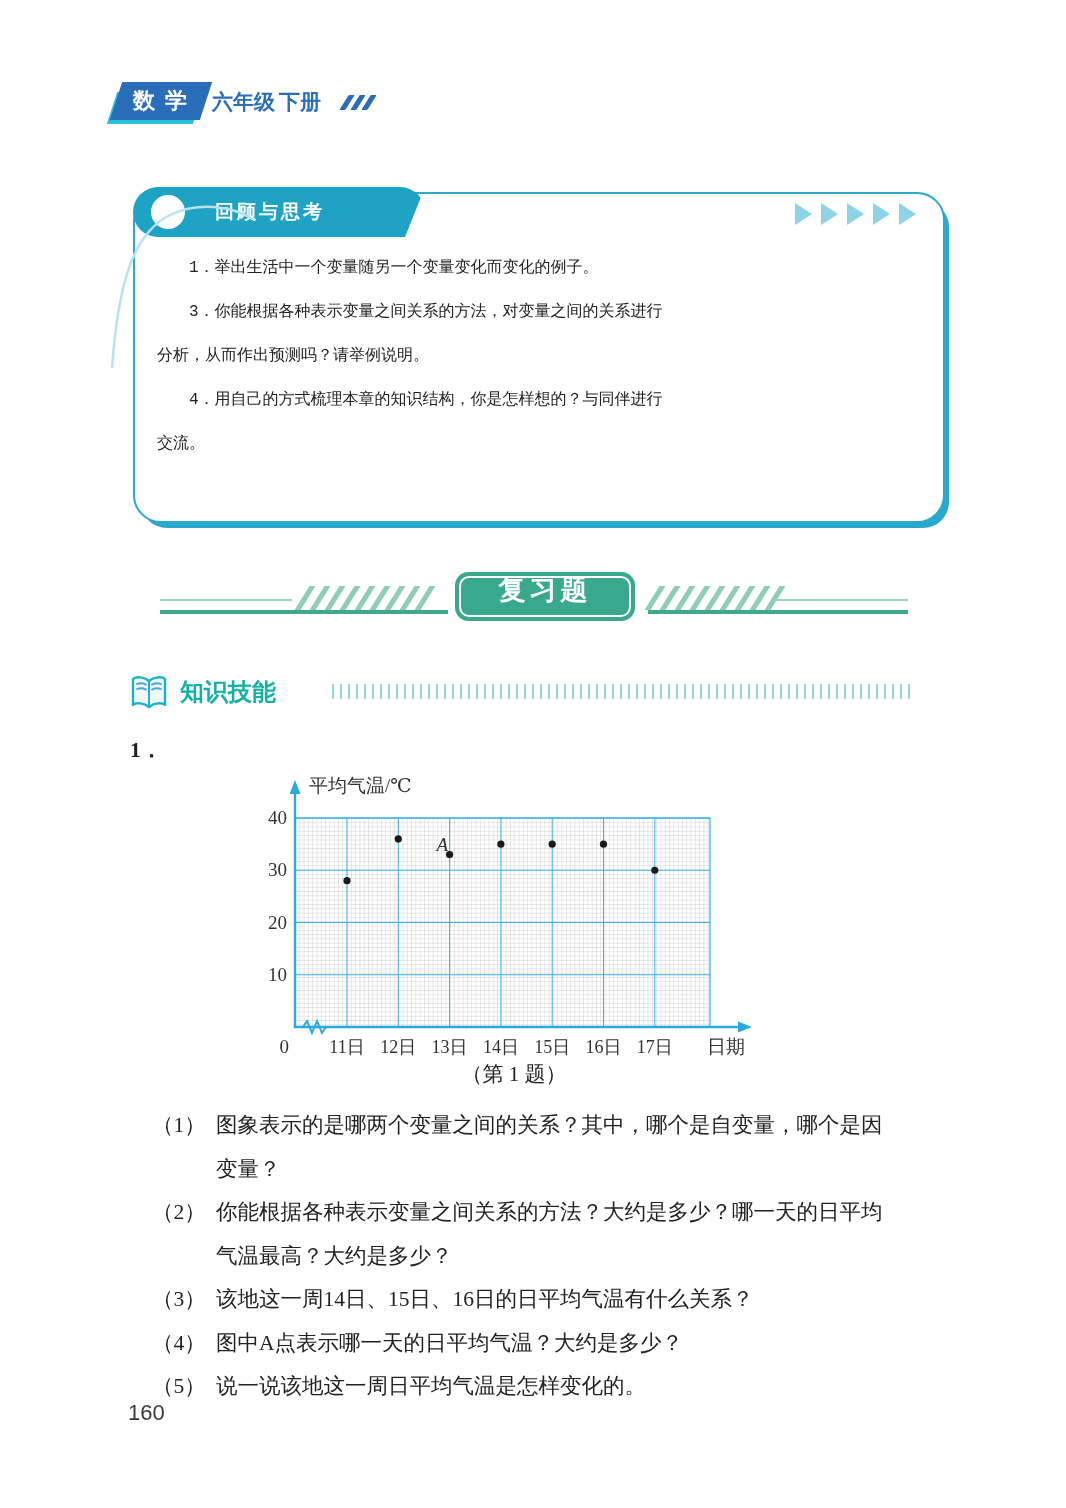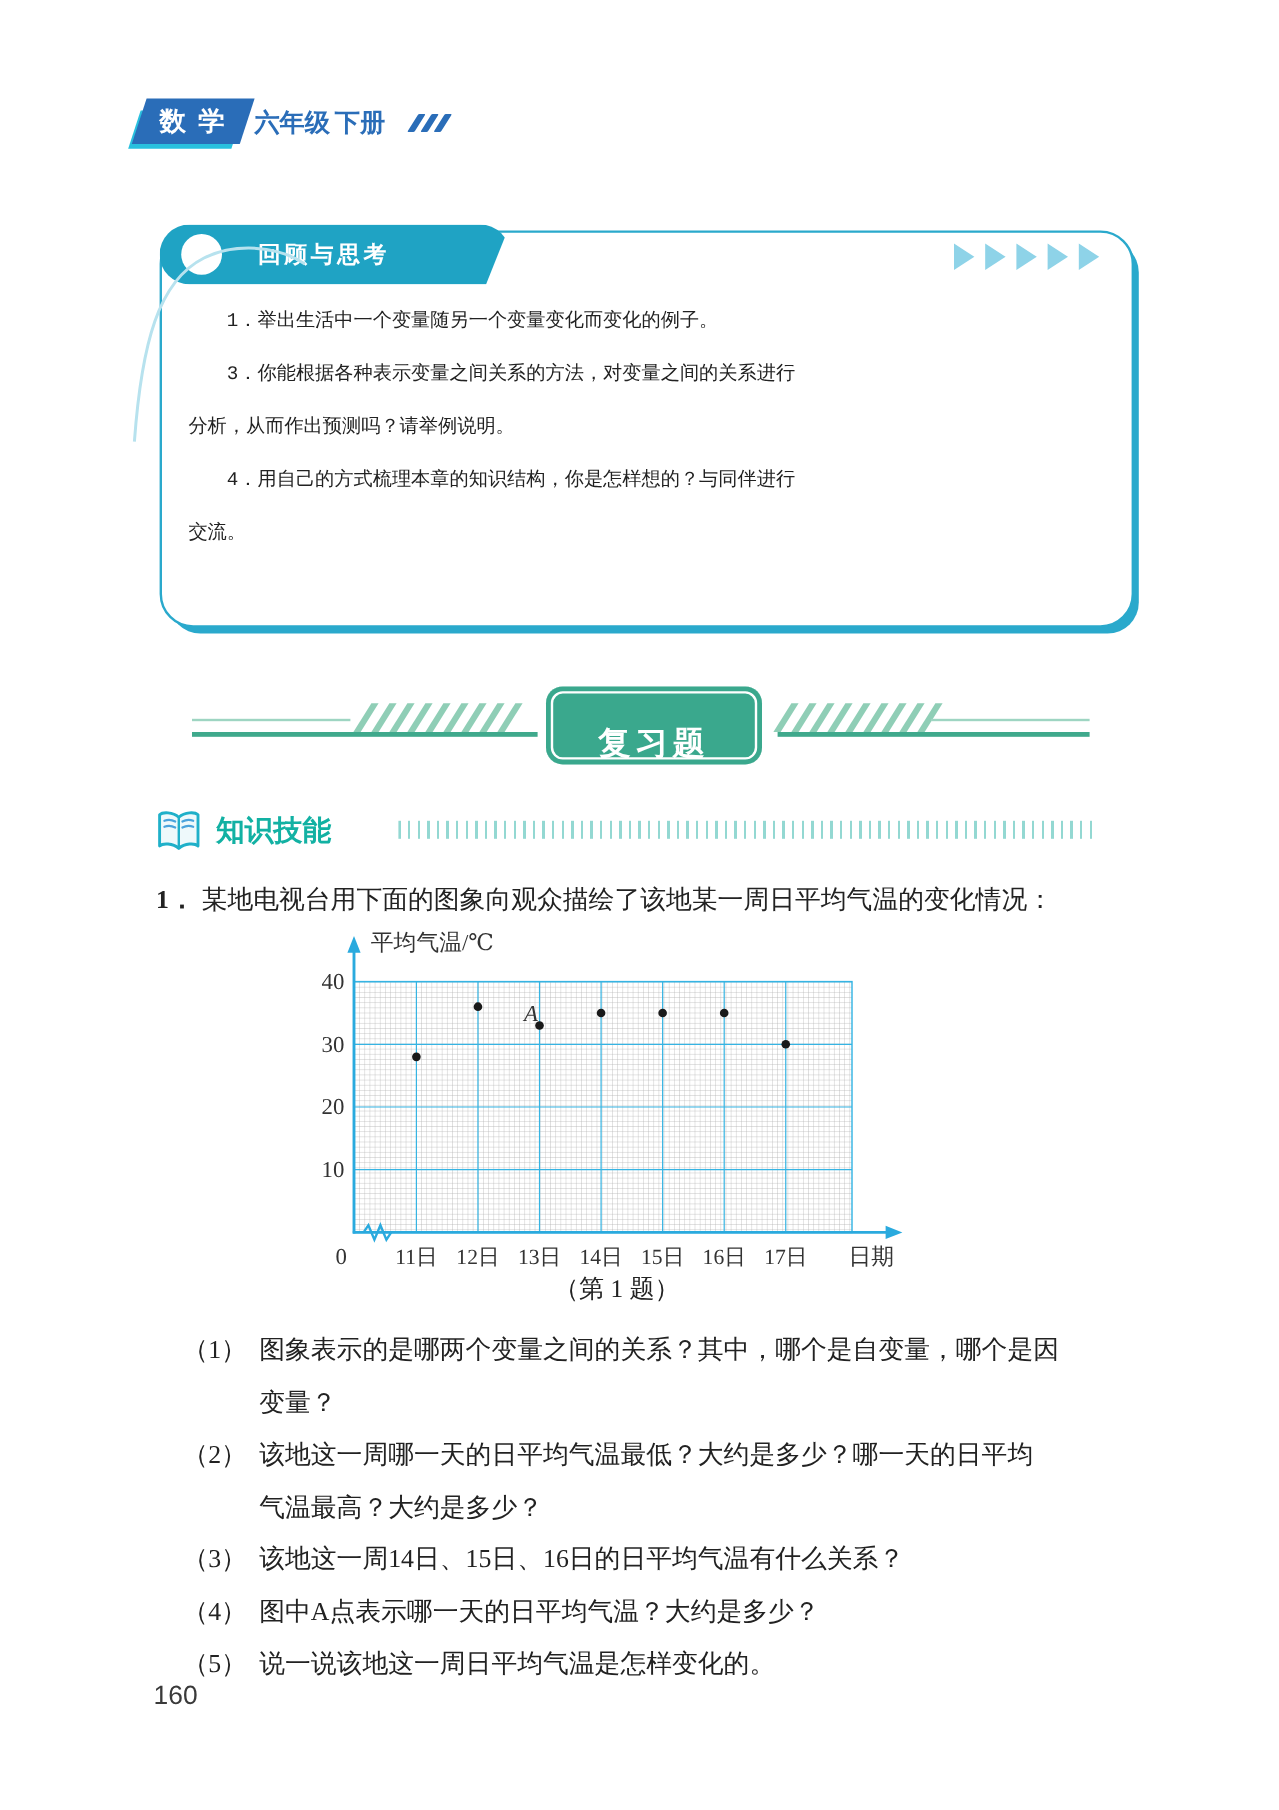--- a/index.html
+++ b/index.html
@@ -46,23 +46,23 @@
   
   .banner{position:absolute;left:0;top:570px;width:1066px;height:64px;}
   .bn-line{position:absolute;}
   .bn-thin-l{left:160px;top:29px;width:132px;height:2px;background:#9ed5c2;}
   .bn-thick-l{left:160px;top:40px;width:288px;height:4px;background:#3fa98c;}
   .bn-thick-r{left:648px;top:40px;width:260px;height:4px;background:#3fa98c;}
   .bn-thin-r{left:776px;top:29px;width:132px;height:2px;background:#9ed5c2;}
   .slashes{position:absolute;display:flex;gap:9px;top:16px;}
   .slashes i{width:6px;height:24px;background:#8fceb6;transform:skewX(-32deg);}
   .sl-l{left:302px;} .sl-r{left:652px;}
-  .bn-badge{position:absolute;left:455px;top:2px;width:180px;height:65px;background:var(--banner-green);
+  .bn-badge{position:absolute;left:455px;top:2px;width:180px;height:49px;background:var(--banner-green);
             border-radius:14px;box-shadow:inset 0 0 0 4px var(--banner-green),inset 0 0 0 6px #fff;
-            display:flex;align-items:flex-end;justify-content:center;}
+            display:flex;align-items:flex-start;justify-content:center;}
   .bn-badge span{color:#fff;font-family:"Liberation Sans",sans-serif;font-weight:bold;font-size:27px;letter-spacing:4px;}
 
   
   .skill-header{position:absolute;left:130px;top:672px;height:40px;display:flex;align-items:center;}
   .skill-label{margin-left:12px;font-family:"Liberation Sans",sans-serif;font-weight:bold;font-size:24px;color:var(--section-teal);}
   .dotted-rule{position:absolute;left:332px;top:684px;width:578px;height:15px;
                background:repeating-linear-gradient(90deg,#93d8d2 0 2px,transparent 2px 8px);}
 
   
   .q1{position:absolute;left:130px;top:733px;width:830px;display:flex;font-size:21.5px;line-height:34px;}
@@ -163,21 +163,20 @@
       <path d="M19 7 C14 2.5 5.5 2.5 3 5 V31 C5.5 28.5 14 28.5 19 33 C24 28.5 32.5 28.5 35 31 V5 C32.5 2.5 24 2.5 19 7 Z" fill="#eef9fb" stroke="#1fb0c9" stroke-width="2.4" stroke-linejoin="round"></path>
       <line x1="19" y1="7" x2="19" y2="33" stroke="#1fb0c9" stroke-width="2"></line>
       <path d="M7 10 C10 8.8 13 9 16 10.6 M7 15 C10 13.8 13 14 16 15.6 M22 10.6 C25 9 28 8.8 31 10 M22 15.6 C25 14 28 13.8 31 15" fill="none" stroke="#4aa3dc" stroke-width="1.8" stroke-linecap="round"></path>
     </svg>
     <span class="skill-label">知识技能</span>
   </div>
   <div class="dotted-rule"></div>
 
   <div class="q1">
     <span class="q1-num">1．</span>
-    <span class="q1-text">某地电视台用下面的图象向观众描绘了该地某一周日平均气温的变化情况：</span>
   </div>
 
   <div class="chart">
     <svg id="chart-svg" width="492" height="302" viewBox="0 0 492 302">
       <defs>
         <pattern id="gridcell" x="27" y="48" width="4.3" height="4.3" patternUnits="userSpaceOnUse">
           <path d="M4.3 0 H0 V4.3" fill="none" stroke="#adadad" stroke-width="0.55"></path>
         </pattern>
       </defs>
     <rect x="27" y="48" width="415" height="209" fill="url(#gridcell)"></rect>
@@ -225,21 +224,21 @@
   <div class="caption">（第 1 题）</div>
 
   <div class="subqs">
     <div class="subq">
       <span class="m">（1）</span>
       <span class="t">图象表示的是哪两个变量之间的关系？其中，哪个是自变量，哪个是因
 变量？</span>
     </div>
     <div class="subq">
       <span class="m">（2）</span>
-      <span class="t">该地这一周哪一天的日平均气温最低？大约是多少？哪一天的日平均
+      <span class="t">你能根据各种表示变量之间关系的方法？大约是多少？哪一天的日平均
 气温最高？大约是多少？</span>
     </div>
     <div class="subq">
       <span class="m">（3）</span>
       <span class="t">该地这一周14日、15日、16日的日平均气温有什么关系？</span>
     </div>
     <div class="subq">
       <span class="m">（4）</span>
       <span class="t">图中A点表示哪一天的日平均气温？大约是多少？</span>
     </div>

